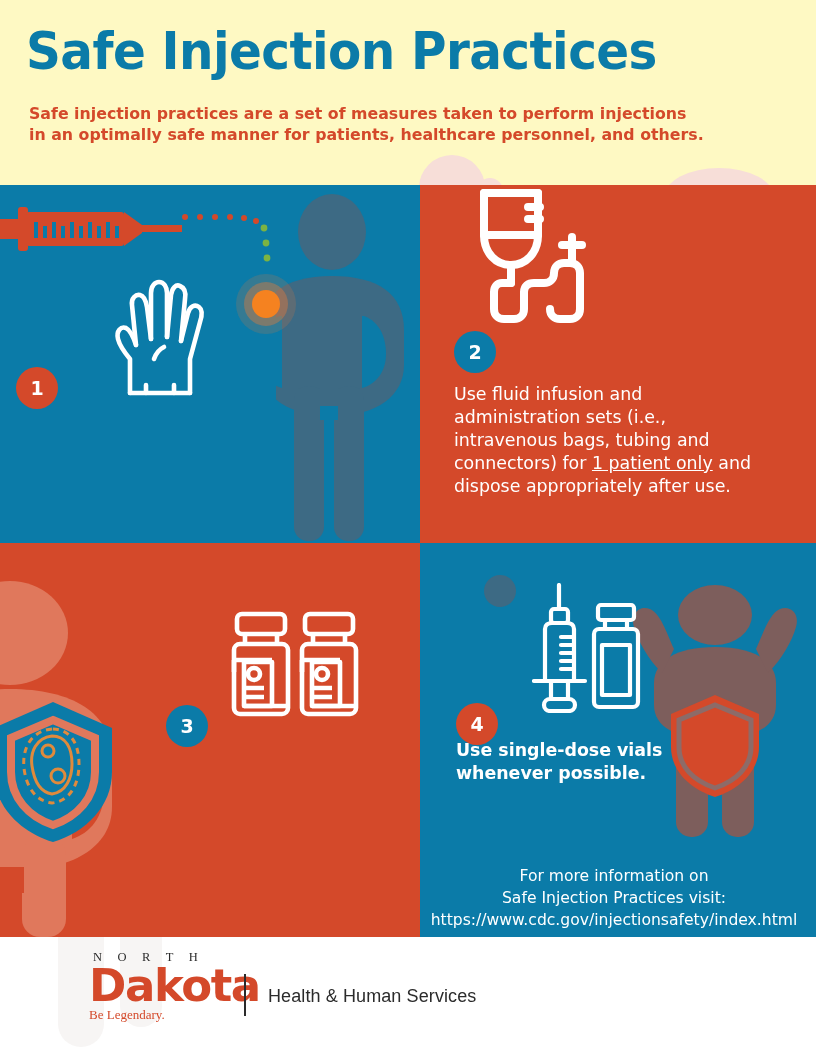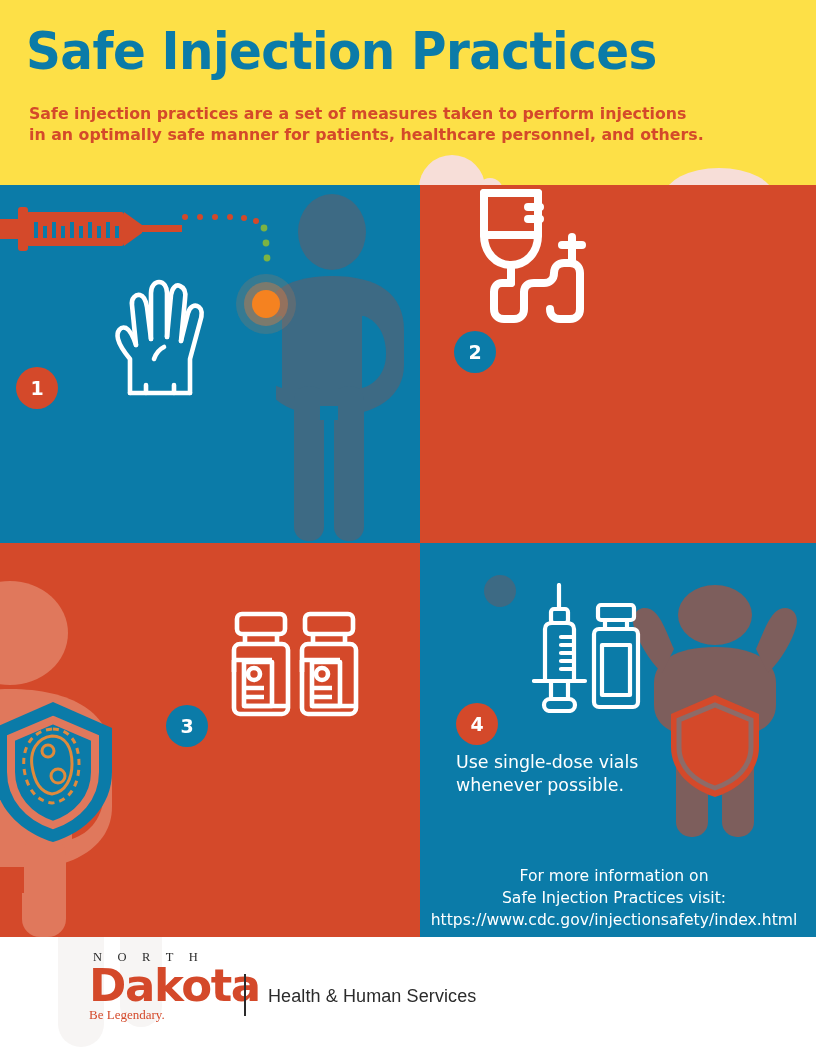--- a/index.html
+++ b/index.html
@@ -5,21 +5,21 @@
   * { margin:0; padding:0; box-sizing:border-box; }
   html,body { width:816px; height:1056px; }
   body {
     font-family: "Liberation Sans", sans-serif;
     background:#ffffff;
     position:relative;
     overflow:hidden;
   }
 
   
-  .header { position:absolute; left:0; top:0; width:816px; height:185px; background:#fde047; overflow:hidden; }
+  .header { position:absolute; left:0; top:0; width:816px; height:185px; background:#fef9c3; overflow:hidden; }
   .deco { position:absolute; background:#f7ded8; border-radius:50%; }
   .deco-a { left:419px; top:155px; width:66px; height:66px; }
   .deco-b { left:477px; top:178px; width:26px; height:26px; }
   .deco-c { left:664px; top:168px; width:110px; height:58px; border-radius:55px/29px; }
 
   .page-title {
     position:absolute; left:26px; top:22px;
     font-size:51px; font-weight:bold; color:#0b7ba8;
     letter-spacing:-0.6px;
     font-family:"DejaVu Sans", sans-serif;
@@ -179,20 +179,23 @@
       <path d="M18 56 L72 56"></path>
       <path d="M30 2 L38 2 M48 2 L58 2"></path>
       <path d="M62 28 L74 28 M62 40 L74 40"></path>
       <path d="M45 86 L45 104"></path>
       <path d="M45 104 L36 104 C31 104 28 108 28 113 L28 130 C28 136 32 140 38 140 L48 140 C54 140 58 136 58 130 L58 113 C58 107 62 104 68 104 L78 104 C84 104 88 100 88 94 C88 88 92 84 98 84 L104 84 C110 84 114 88 114 94 L114 130 C114 136 110 140 104 140 L94 140 C88 140 84 136 84 130"></path>
       <path d="M106 84 L106 58"></path>
       <path d="M96 66 L116 66"></path>
     </svg>
 
     <div class="num-badge badge-blue" style="left:34px; top:146px;">2</div>
+    <div class="body-text" style="left:34px; top:198px; width:300px;">
+      <span>Use fluid infusion and administration sets (i.e., intravenous bags, tubing and connectors) for </span><span class="u">1 patient only</span><span> and dispose appropriately after use.</span>
+    </div>
   </div>
 
   <div class="panel p3">
 
     <svg class="ghost" style="left:-112px; top:28px;" width="260" height="366" viewBox="0 0 260 366">
       <ellipse cx="122" cy="62" rx="58" ry="52" fill="#e0785c"></ellipse>
       <path d="M122 118 C60 118 20 142 20 186 L20 236 C20 276 60 300 122 300 C184 300 224 276 224 236 L224 186 C224 142 184 118 122 118 Z" fill="#e0785c"></path>
       <path d="M58 166 C36 176 28 198 28 220 C28 246 42 262 60 268 L60 166 Z" fill="#d4492a"></path>
       <path d="M186 166 C208 176 216 198 216 220 C216 246 202 262 184 268 L184 166 Z" fill="#d4492a"></path>
       <rect x="66" y="266" width="44" height="100" rx="18" fill="#e0785c"></rect>
@@ -256,21 +259,21 @@
       <path d="M2 98 L53 98"></path>
       <rect x="19" y="98" width="17" height="18"></rect>
       <rect x="12" y="116" width="31" height="12" rx="6"></rect>
       <rect x="66" y="22" width="36" height="15" rx="3"></rect>
       <path d="M73 37 L73 46 M95 37 L95 46"></path>
       <rect x="62" y="46" width="44" height="78" rx="5"></rect>
       <rect x="70" y="62" width="28" height="50"></rect>
     </svg>
 
     <div class="num-badge badge-orange" style="left:36px; top:160px;">4</div>
-    <div class="body-text" style="left:36px; top:208px; width:230px;">Use single-dose vials whenever possible.</div>
+    <div class="body-text" style="left:36px; top:196px; width:230px;font-weight:bold;">Use single-dose vials whenever possible.</div>
 
     <div class="footnote" style="left:0px; top:322px; width:388px;">
       <div>For more information on</div>
       <div>Safe Injection Practices visit:</div>
       <div>https://www.cdc.gov/injectionsafety/index.html</div>
     </div>
   </div>
 </div>
 
 <div class="footer">

